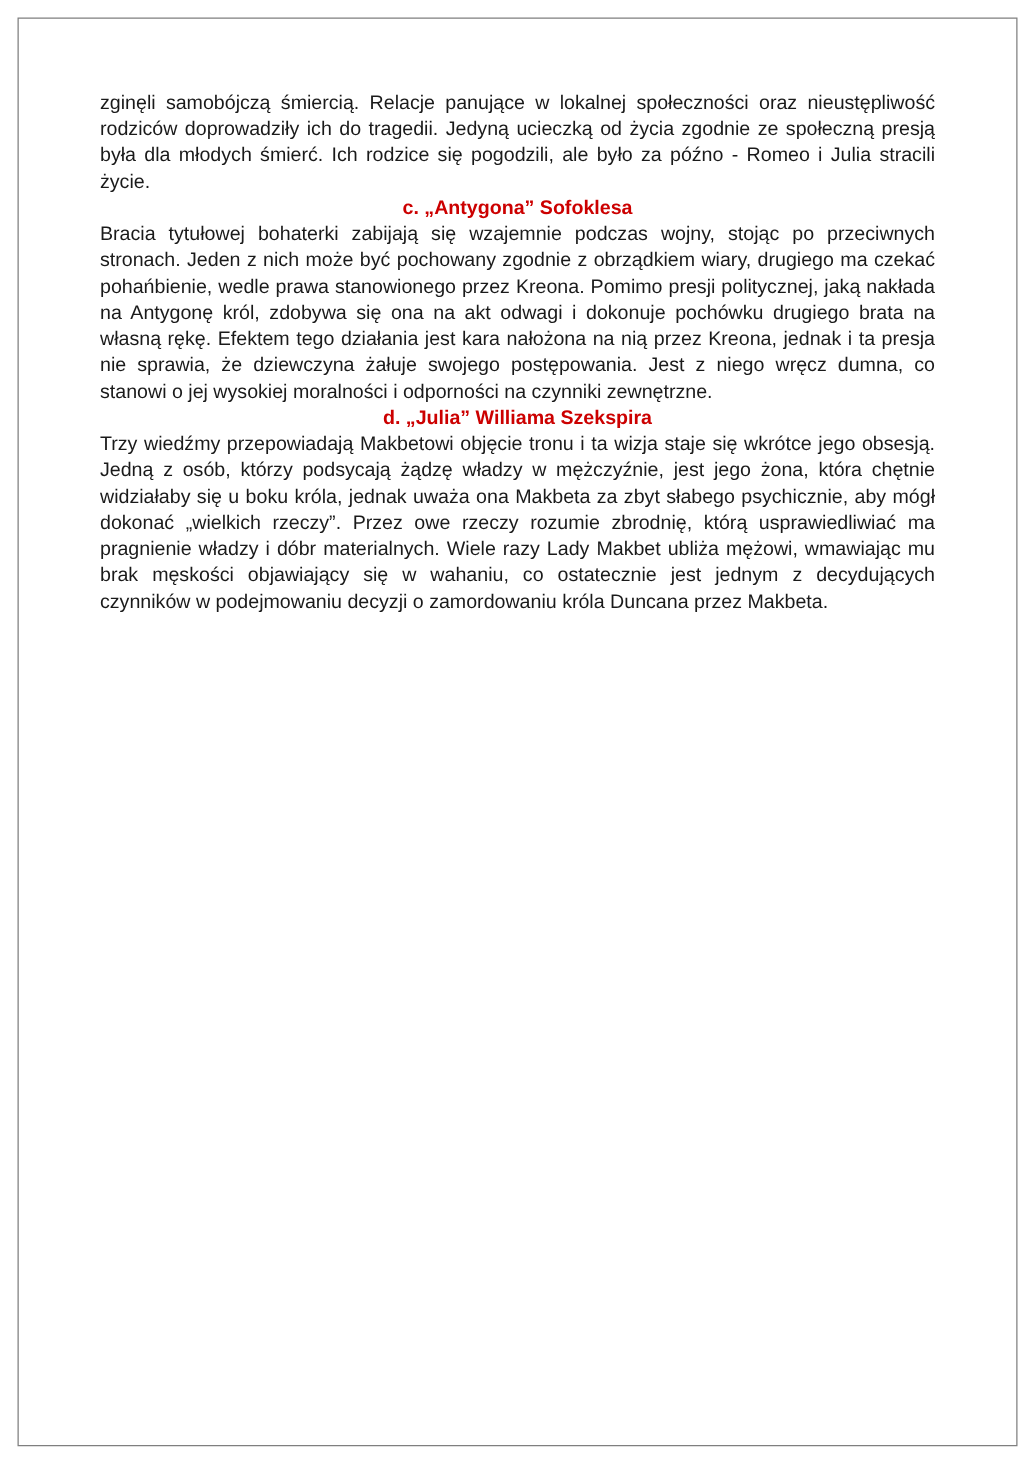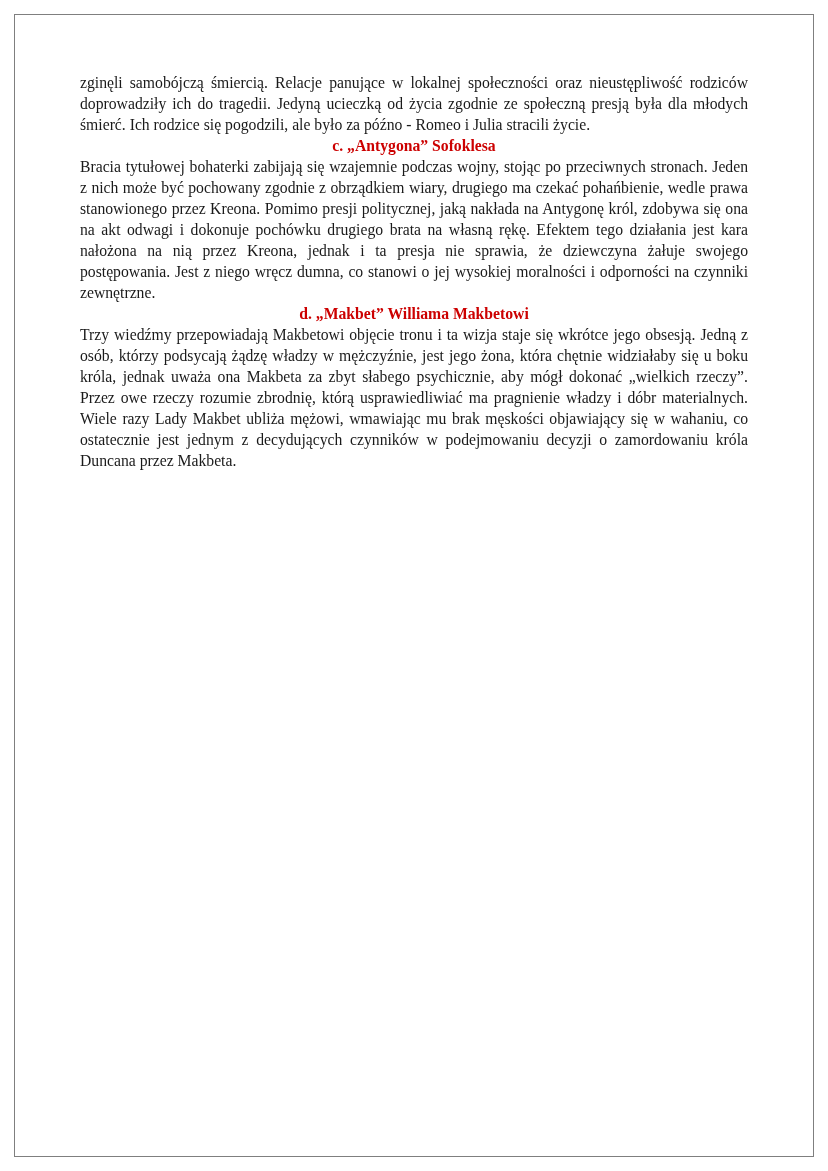--- a/index.html
+++ b/index.html
@@ -6,21 +6,21 @@
     margin: 0;
     padding: 0;
     background: #ffffff;
   }
   .page {
     position: relative;
     width: 828px;
     height: 1171px;
     background: #ffffff;
     overflow: hidden;
-    font-family: Liberation Serif, serif;
+    font-family: Liberation Sans, sans-serif;
   }
   .page-border {
     position: absolute;
     top: 14px;
     left: 14px;
     right: 14px;
     bottom: 14px;
     border: 1px solid #7f7f7f;
     pointer-events: none;
   }
@@ -49,16 +49,16 @@
 </style>
 </head>
 <body>
 
 <div class="page">
   <div class="page-border"></div>
   <div class="content">
     <p class="body-para" style="color: rgb(26, 26, 26);">zginęli samobójczą śmiercią. Relacje panujące w lokalnej społeczności oraz nieustępliwość rodziców doprowadziły ich do tragedii. Jedyną ucieczką od życia zgodnie ze społeczną presją była dla młodych śmierć. Ich rodzice się pogodzili, ale było za późno - Romeo i Julia stracili życie.</p>
     <p class="heading" style="color: rgb(204, 0, 0);">c. „Antygona” Sofoklesa</p>
     <p class="body-para" style="color: rgb(26, 26, 26);">Bracia tytułowej bohaterki zabijają się wzajemnie podczas wojny, stojąc po przeciwnych stronach. Jeden z nich może być pochowany zgodnie z obrządkiem wiary, drugiego ma czekać pohańbienie, wedle prawa stanowionego przez Kreona. Pomimo presji politycznej, jaką nakłada na Antygonę król, zdobywa się ona na akt odwagi i dokonuje pochówku drugiego brata na własną rękę. Efektem tego działania jest kara nałożona na nią przez Kreona, jednak i ta presja nie sprawia, że dziewczyna żałuje swojego postępowania. Jest z niego wręcz dumna, co stanowi o jej wysokiej moralności i odporności na czynniki zewnętrzne.</p>
-    <p class="heading" style="color: rgb(204, 0, 0);">d. „Makbet” Williama Makbetowi</p>
+    <p class="heading" style="color: rgb(204, 0, 0);">d. „Julia” Williama Szekspira</p>
     <p class="body-para" style="color: rgb(26, 26, 26);">Trzy wiedźmy przepowiadają Makbetowi objęcie tronu i ta wizja staje się wkrótce jego obsesją. Jedną z osób, którzy podsycają żądzę władzy w mężczyźnie, jest jego żona, która chętnie widziałaby się u boku króla, jednak uważa ona Makbeta za zbyt słabego psychicznie, aby mógł dokonać „wielkich rzeczy”. Przez owe rzeczy rozumie zbrodnię, którą usprawiedliwiać ma pragnienie władzy i dóbr materialnych. Wiele razy Lady Makbet ubliża mężowi, wmawiając mu brak męskości objawiający się w wahaniu, co ostatecznie jest jednym z decydujących czynników w podejmowaniu decyzji o zamordowaniu króla Duncana przez Makbeta.</p>
   </div>
 </div>
 
 </body></html>

